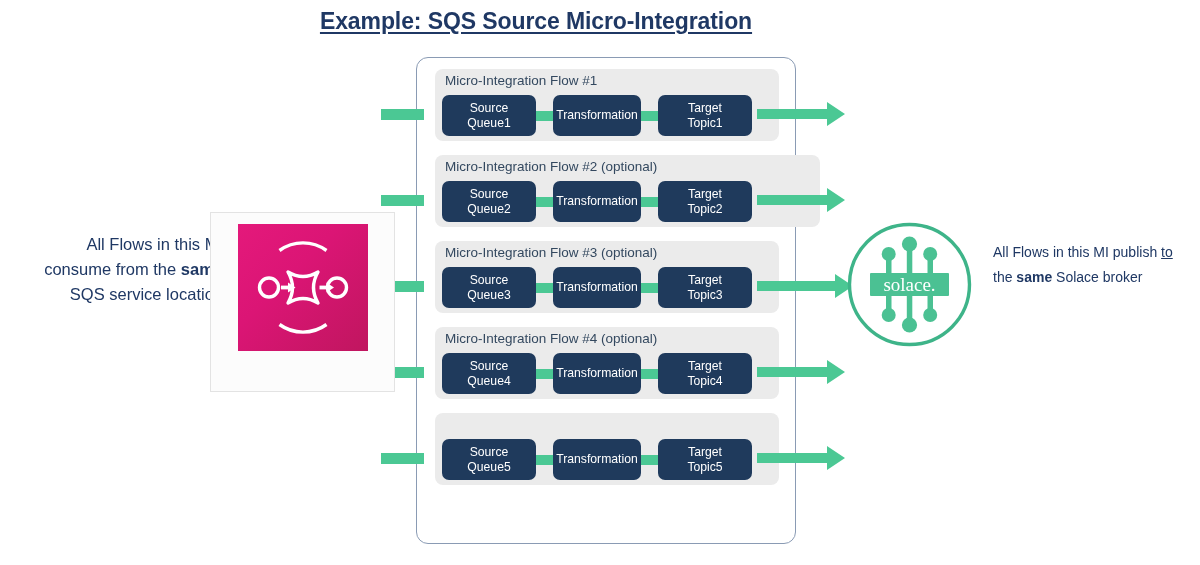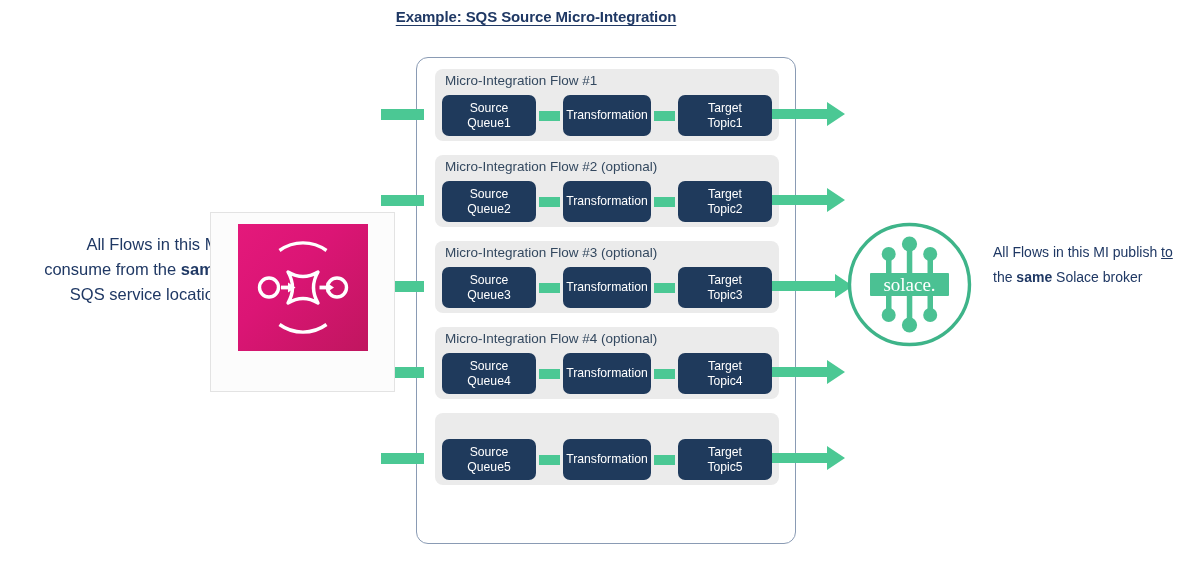--- a/index.html
+++ b/index.html
@@ -15,21 +15,21 @@
     font-family: "Liberation Sans", sans-serif;
   }
 
   
   #diagram-title {
     position: absolute;
     left: 0;
     top: 8px;
     width: 1072px;
     text-align: center;
-    font-size: 15px;
+    font-size: 23px;
     font-weight: bold;
     color: #1F3864;
     text-decoration: underline;
     text-underline-offset: 3px;
     letter-spacing: -0.1px;
   }
 
   
   #mi-container {
     position: absolute;
@@ -56,21 +56,21 @@
   
   .flow-row {
     position: absolute;
     left: 18px;
     width: 344px;
     height: 72px;
     background: #EBEBEB;
     border-radius: 8px;
   }
   .flow-row.r1 { top: 11px; }
-  .flow-row.r2 { top: 97px; }
+  .flow-row.r2 { top: 97px; padding-left: 41px; }
   .flow-row.r3 { top: 183px; }
   .flow-row.r4 { top: 269px; }
   .flow-row.r5 { top: 355px; }
 
   .flow-label {
     position: absolute;
     left: 10px;
     top: 4px;
     font-size: 13.5px;
     color: #33485F;
@@ -78,21 +78,21 @@
   }
 
   .flow-boxes {
     position: absolute;
     left: 7px;
     top: 26px;
     width: 330px;
     height: 41px;
     display: flex;
     align-items: center;
-    justify-content: space-between;
+    justify-content: flex-start;
   }
 
   .node-box {
     background: #1F3A5C;
     color: #ffffff;
     border-radius: 7px;
     height: 41px;
     display: flex;
     flex-direction: column;
     align-items: center;

